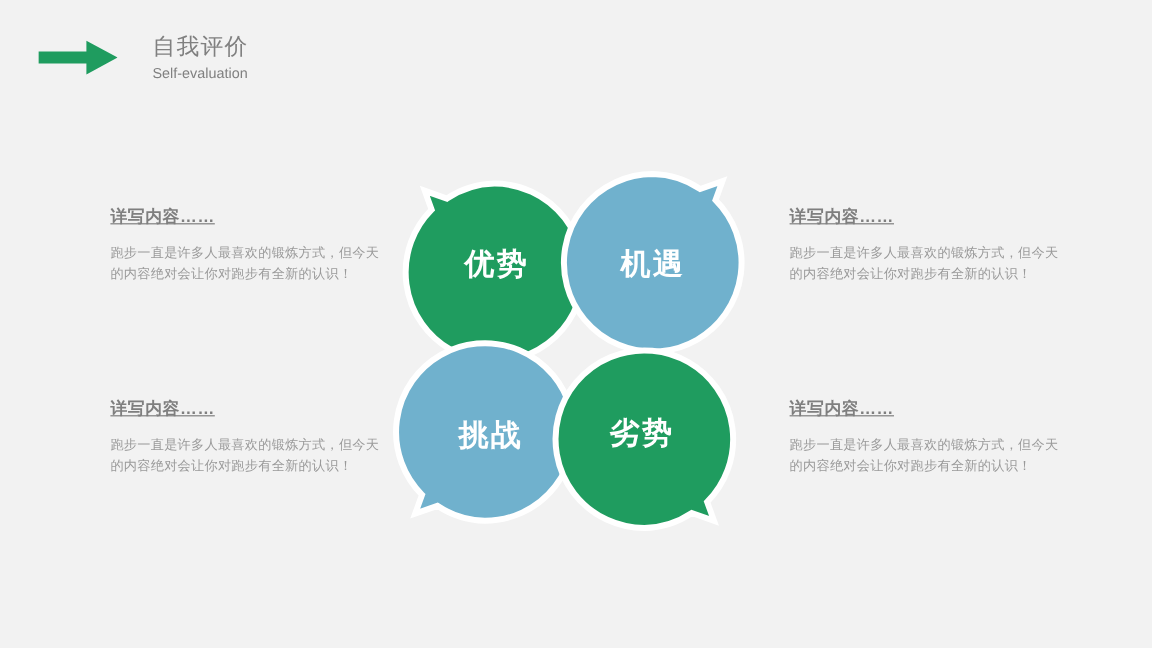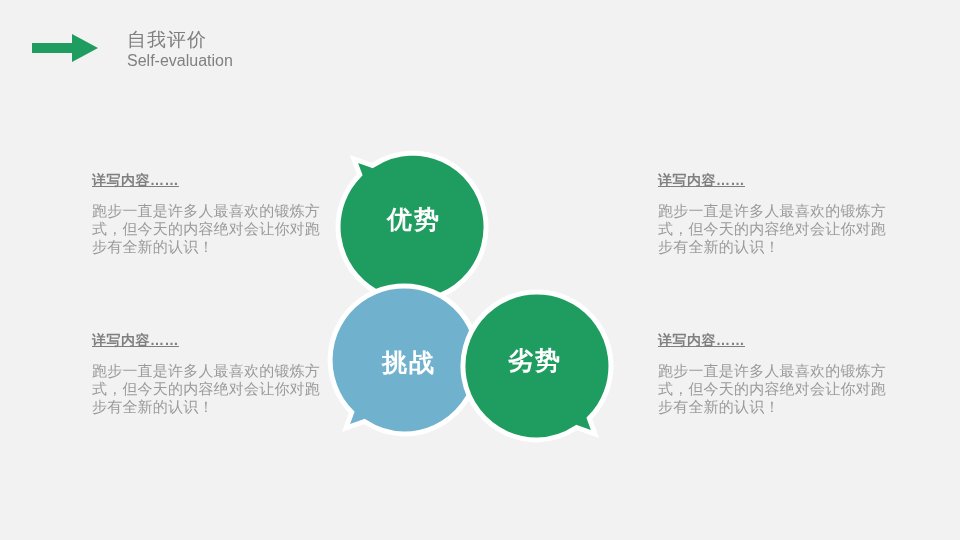--- a/index.html
+++ b/index.html
@@ -37,21 +37,21 @@
     margin-left: 20px;
   }
   .header-title {
     font-size: 19px;
     color: #808080;
     line-height: 24px;
     letter-spacing: 1px;
     white-space: nowrap;
   }
   .header-sub {
-    font-size: 16px;
+    font-size: 12px;
     color: #808080;
     line-height: 16px;
     margin-top: 1px;
     white-space: nowrap;
   }
 
   
   .diagram {
     position: absolute;
     left: 330px;
@@ -111,21 +111,21 @@
   .tb-title {
     font-size: 14px;
     font-weight: bold;
     color: #7f7f7f;
     line-height: 20px;
     letter-spacing: 0.5px;
     margin-bottom: 12px;
     text-decoration: underline;
   }
   .tb-body {
-    font-size: 15px;
+    font-size: 11px;
     color: #9a9a9a;
     line-height: 18px;
     letter-spacing: 0.2px;
   }
 </style>
 </head>
 <body>
 
 <div class="header">
   <div class="arrow-icon">
@@ -144,20 +144,29 @@
   <div class="bubble bubble-tl">
     <svg viewBox="0 0 148 148" xmlns="http://www.w3.org/2000/svg">
       <path d="M 74 0
                A 74 74 0 1 1 21.7 21.7
                L 16 6 L 34.5 12.5
                A 74 74 0 0 1 74 0 Z" fill="#1f9c5f" stroke="#ffffff" stroke-width="5"></path>
     </svg>
     <div class="bubble-label">优势</div>
   </div>
 
+  <div class="bubble bubble-tr">
+    <svg viewBox="0 0 148 148" xmlns="http://www.w3.org/2000/svg">
+      <path d="M 74 0
+               A 74 74 0 0 1 113.5 12.5
+               L 132 6 L 126.3 21.7
+               A 74 74 0 1 1 74 0 Z" fill="#70b1cd" stroke="#ffffff" stroke-width="5"></path>
+    </svg>
+    <div class="bubble-label">机遇</div>
+  </div>
 
   <div class="bubble bubble-br">
     <svg viewBox="0 0 148 148" xmlns="http://www.w3.org/2000/svg">
       <path d="M 74 148
                A 74 74 0 1 1 126.3 126.3
                L 132 142 L 113.5 135.5
                A 74 74 0 0 1 74 148 Z" fill="#1f9c5f" stroke="#ffffff" stroke-width="5"></path>
     </svg>
     <div class="bubble-label">劣势</div>
   </div>

